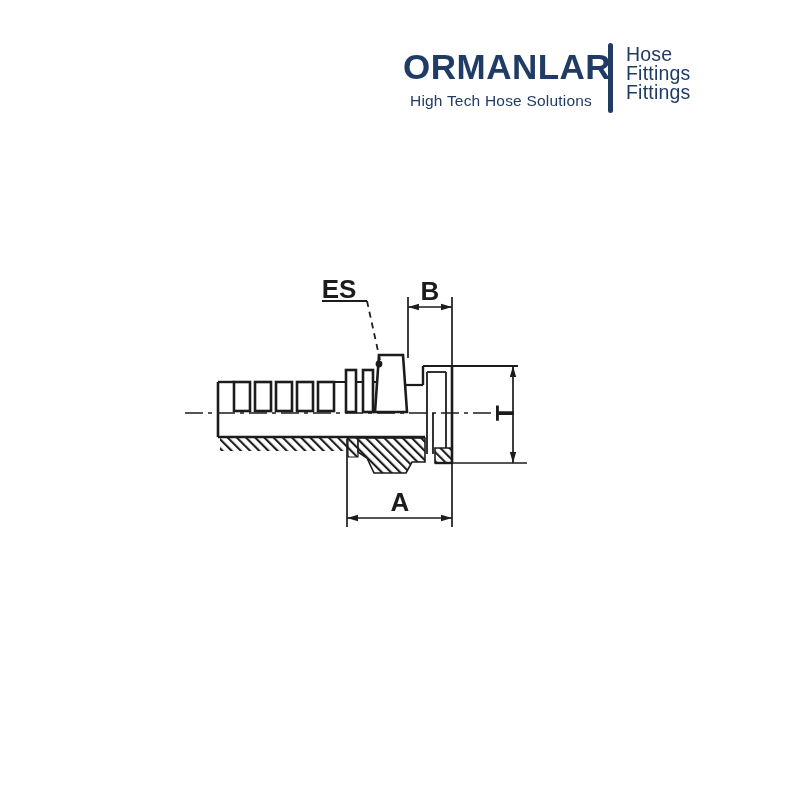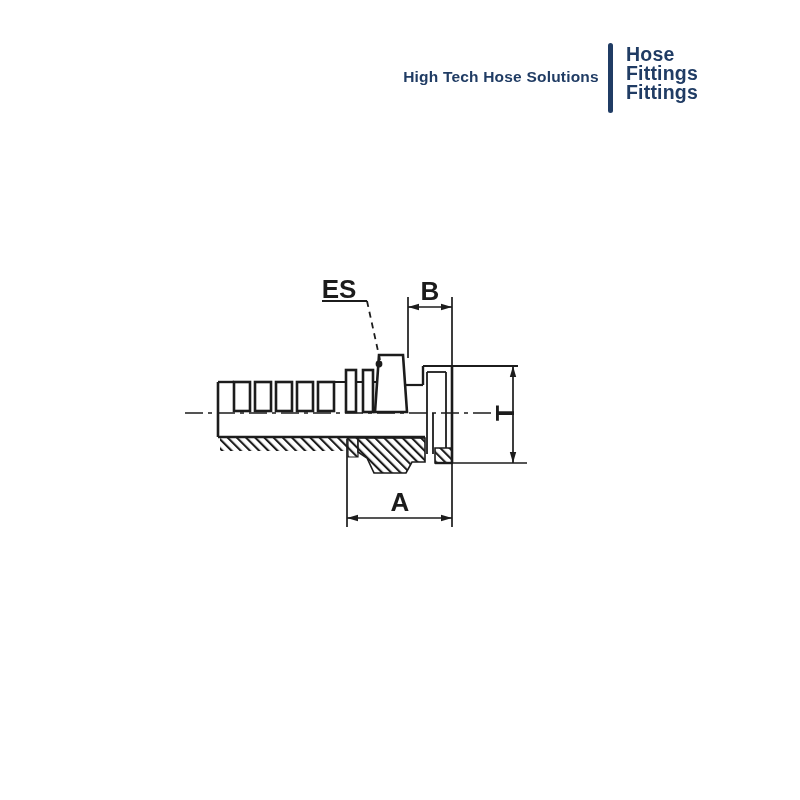--- a/index.html
+++ b/index.html
@@ -10,40 +10,41 @@
   :root{
     --brand:#203c64;
     --ink:#1c1c1c;
   }
   .logo{position:absolute;left:0;top:0;width:800px;height:130px;}
   .brand-left{position:absolute;left:403px;top:50px;width:196px;text-align:center;color:var(--brand);}
   .brand-name{
     font-size:35px;font-weight:700;letter-spacing:.5px;line-height:34px;white-space:nowrap;
   }
   .brand-tagline{
-    font-size:15.5px;font-weight:700;letter-spacing:.2px;line-height:18px;margin-top:18px;white-space:nowrap;
+    font-size:15.5px;font-weight:400;letter-spacing:.2px;line-height:18px;margin-top:8px;white-space:nowrap;
   }
   .brand-divider{
     position:absolute;left:608px;top:43px;width:4.5px;height:70px;
     background:var(--brand);border-radius:2.5px;
   }
   .brand-right{
     position:absolute;left:626px;top:45px;color:var(--brand);
-    font-size:19.5px;font-weight:700;line-height:19px;letter-spacing:.2px;
+    font-size:19.5px;font-weight:400;line-height:19px;letter-spacing:.2px;
   }
   .drawing{position:absolute;left:0;top:0;}
   svg text.dim{
     font-family:"Liberation Sans", sans-serif;font-weight:700;font-size:26px;fill:var(--ink);
   }
 </style>
 </head>
 <body>
 
 <div class="logo">
   <div class="brand-left">
+    <div class="brand-name">ORMANLAR</div>
     <div class="brand-tagline">High Tech Hose Solutions</div>
   </div>
   <div class="brand-divider"></div>
   <div class="brand-right">
     <div>Hose</div>
     <div>Fittings</div>
     <div>Fittings</div>
   </div>
 </div>
 

